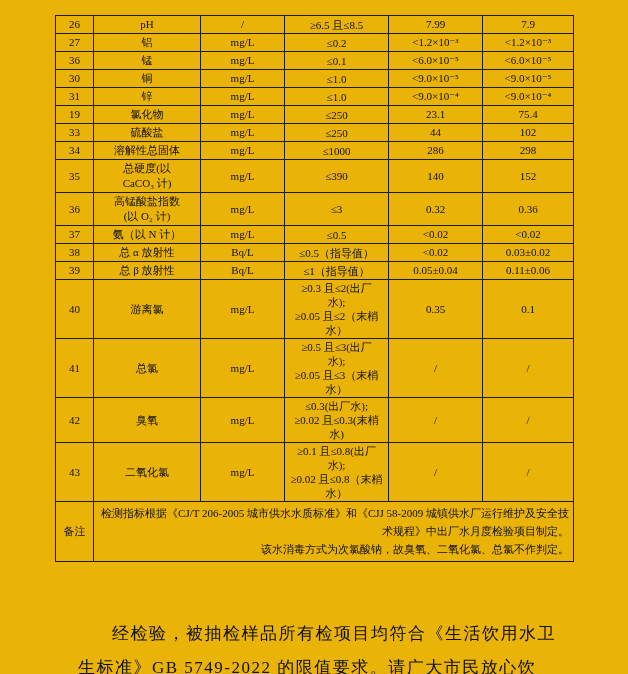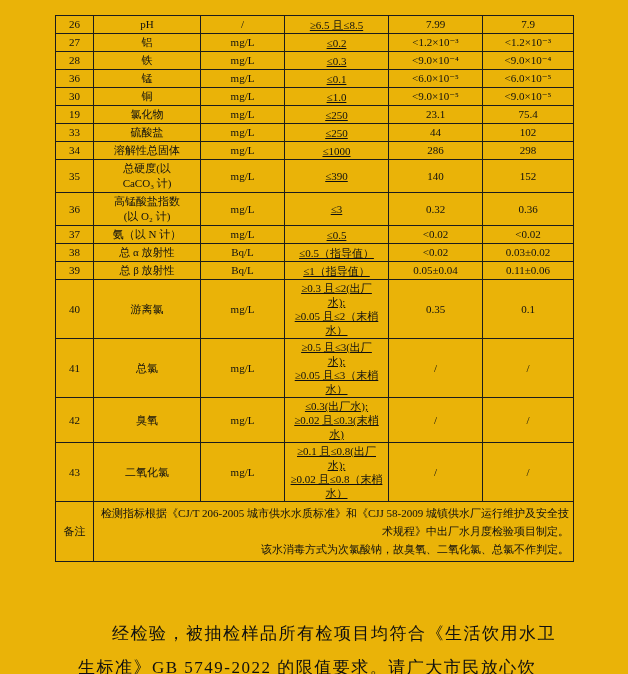--- a/index.html
+++ b/index.html
@@ -21,21 +21,21 @@
   }
   table.wq td{
     border:1px solid #1c1c1c;
     text-align:center;
     vertical-align:middle;
     padding:1px 2px;
     line-height:15px;
     white-space:pre-line;
     overflow:hidden;
   }
-  table.wq td.limit{ line-height:14px;text-decoration:underline; }
+  table.wq td.limit{ line-height:14px; }
   table.wq td.remark-text{
     text-align:right;
     line-height:18px;
     padding:2px 4px 3px 4px;
   }
   .footer-note{
     position:absolute;
     left:78px;top:600px;width:490px;
     font-size:17px;
     line-height:34px;
@@ -70,42 +70,42 @@
         </tr>
         <tr>
           <td>27</td>
           <td>铝</td>
           <td>mg/L</td>
           <td class="limit">≤0.2</td>
           <td>&lt;1.2×10⁻³</td>
           <td>&lt;1.2×10⁻³</td>
         </tr>
         <tr>
-          <td>28</td>
-          <td>铁</td>
-          <td>mg/L</td>
-          <td class="limit">≤0.3</td>
-          <td>&lt;9.0×10⁻⁴</td>
-          <td>&lt;9.0×10⁻⁴</td>
-        </tr>
-        <tr>
           <td>36</td>
           <td>锰</td>
           <td>mg/L</td>
           <td class="limit">≤0.1</td>
           <td>&lt;6.0×10⁻⁵</td>
           <td>&lt;6.0×10⁻⁵</td>
         </tr>
         <tr>
           <td>30</td>
           <td>铜</td>
           <td>mg/L</td>
           <td class="limit">≤1.0</td>
           <td>&lt;9.0×10⁻⁵</td>
           <td>&lt;9.0×10⁻⁵</td>
+        </tr>
+        <tr>
+          <td>31</td>
+          <td>锌</td>
+          <td>mg/L</td>
+          <td class="limit">≤1.0</td>
+          <td>&lt;9.0×10⁻⁴</td>
+          <td>&lt;9.0×10⁻⁴</td>
         </tr>
         <tr>
           <td>19</td>
           <td>氯化物</td>
           <td>mg/L</td>
           <td class="limit">≤250</td>
           <td>23.1</td>
           <td>75.4</td>
         </tr>
         <tr>

